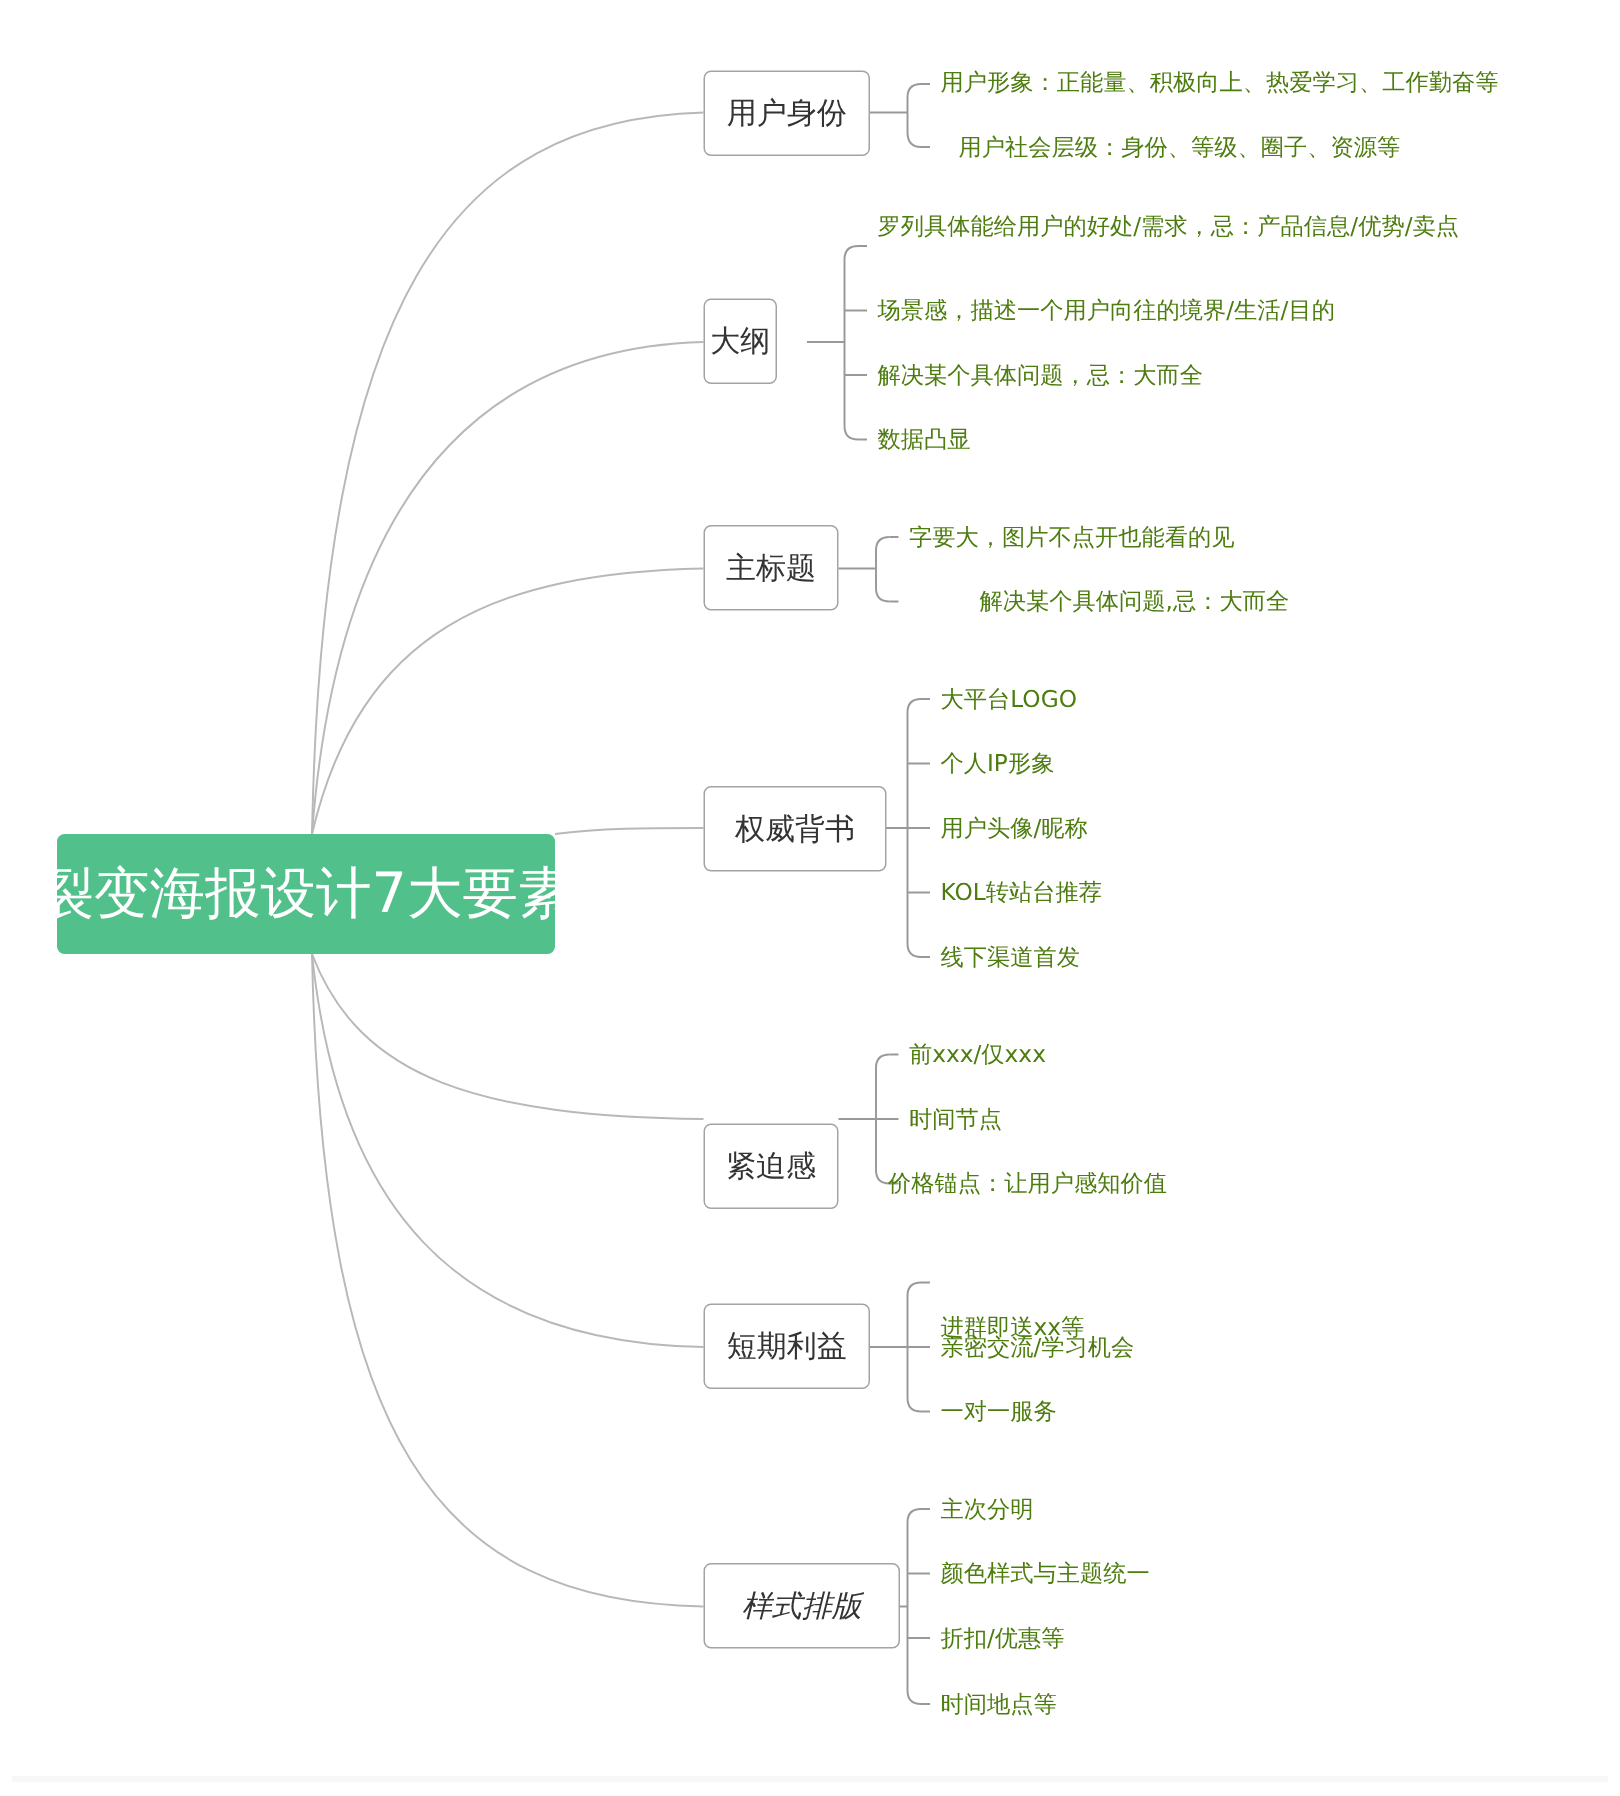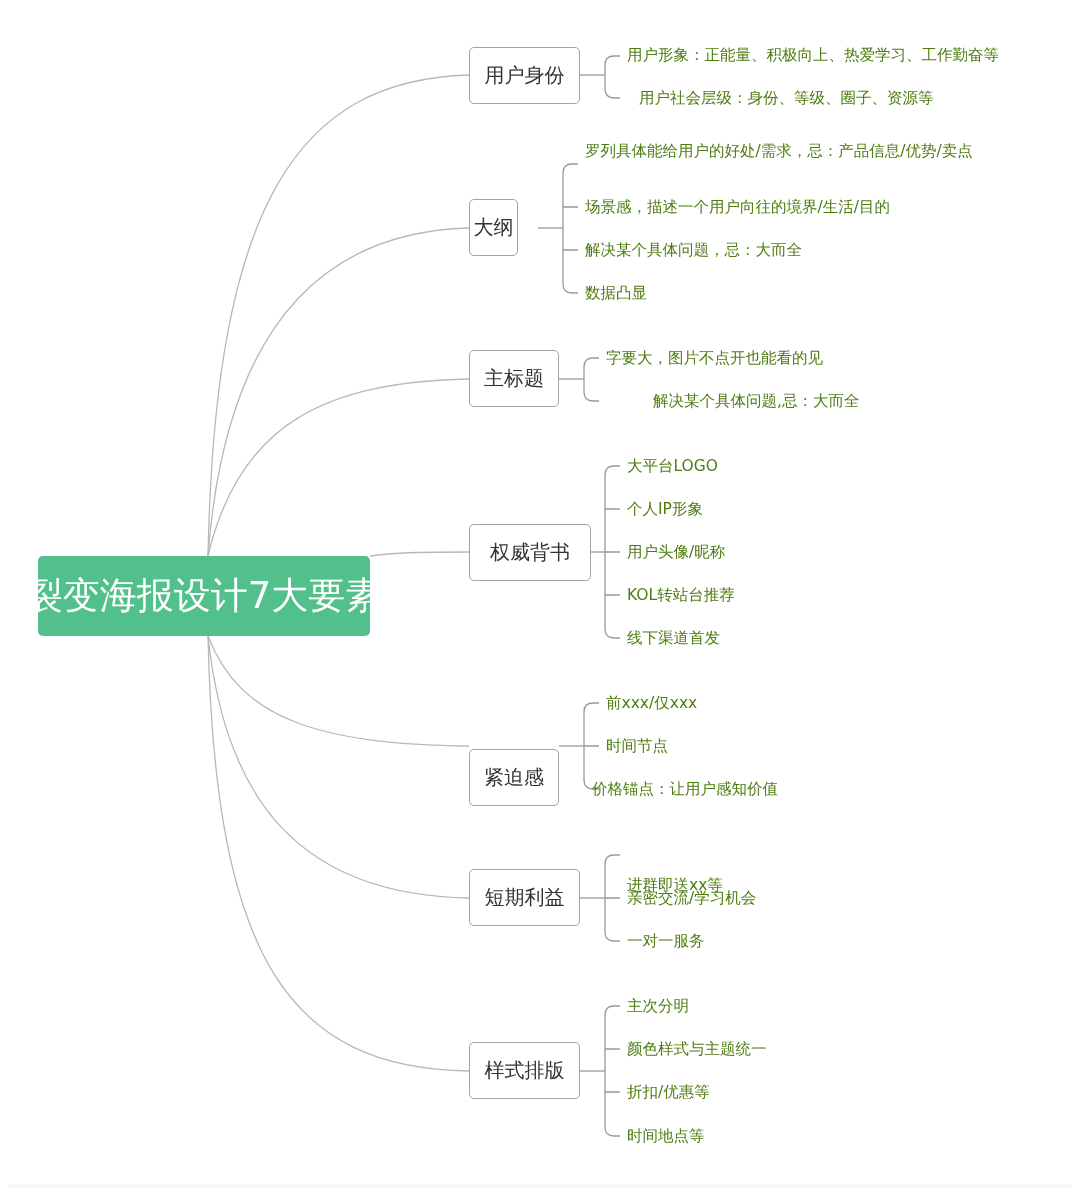--- a/index.html
+++ b/index.html
@@ -98,20 +98,20 @@
   <div class="branch" style="top:717px;width:90px;margin-top:32px;">紧迫感</div>
   <div class="leaf" style="left:606px;top:693px;">前xxx/仅xxx</div>
   <div class="leaf" style="left:606px;top:736px;">时间节点</div>
   <div class="leaf" style="left:592px;top:779px;">价格锚点：让用户感知价值</div>
 
   <div class="branch" style="top:869px;width:111px;">短期利益</div>
   <div class="leaf" style="left:627px;top:845px;margin-top:30px;">进群即送xx等</div>
   <div class="leaf" style="left:627px;top:888px;">亲密交流/学习机会</div>
   <div class="leaf" style="left:627px;top:931px;">一对一服务</div>
 
-  <div class="branch" style="top:1042px;width:111px;">样式排版</div>
+  <div class="branch" style="top:1042px;width:131px;font-style:italic;">样式排版</div>
   <div class="leaf" style="left:627px;top:996px;">主次分明</div>
   <div class="leaf" style="left:627px;top:1039px;">颜色样式与主题统一</div>
   <div class="leaf" style="left:627px;top:1082px;">折扣/优惠等</div>
   <div class="leaf" style="left:627px;top:1126px;">时间地点等</div>
 
   <div class="bottom-bar"></div>
 </div>
 
 </body></html>

